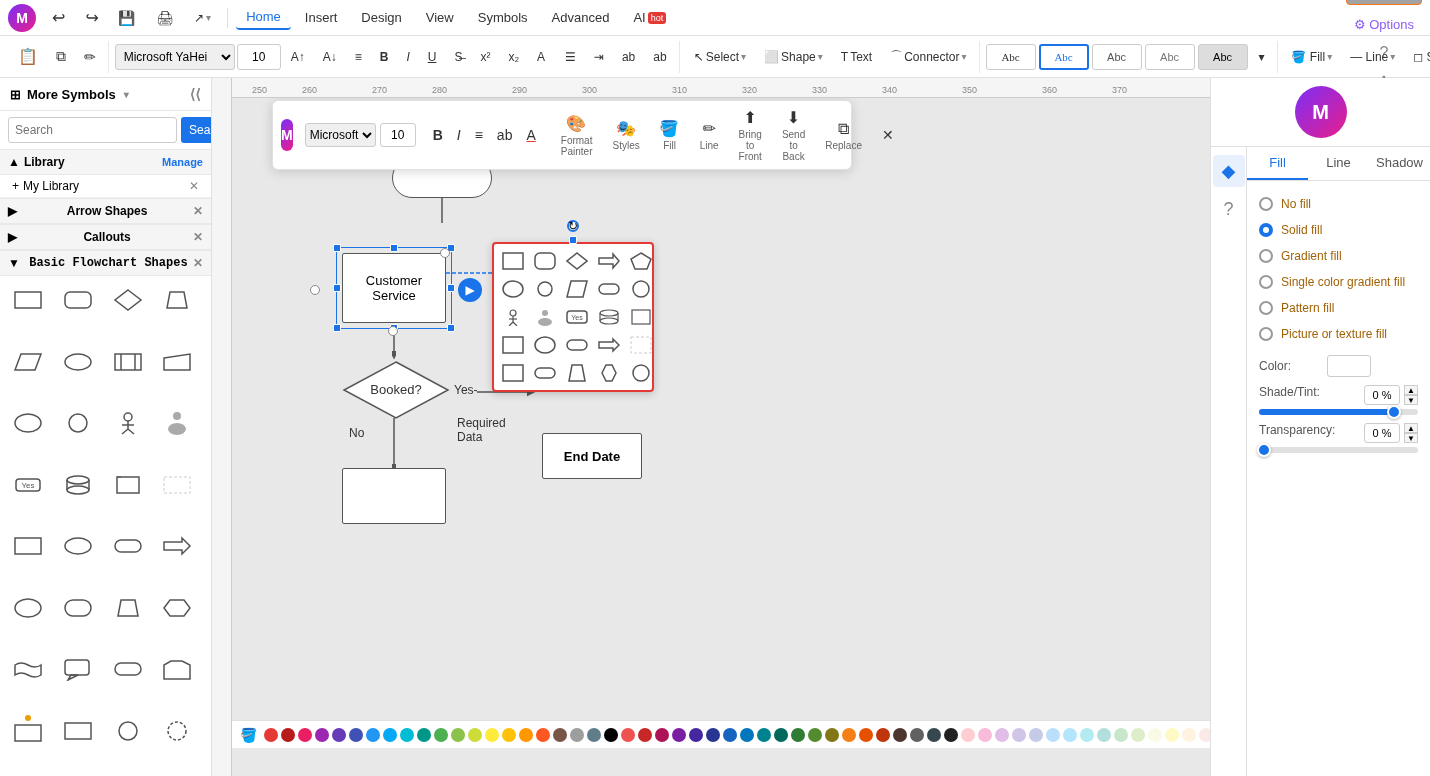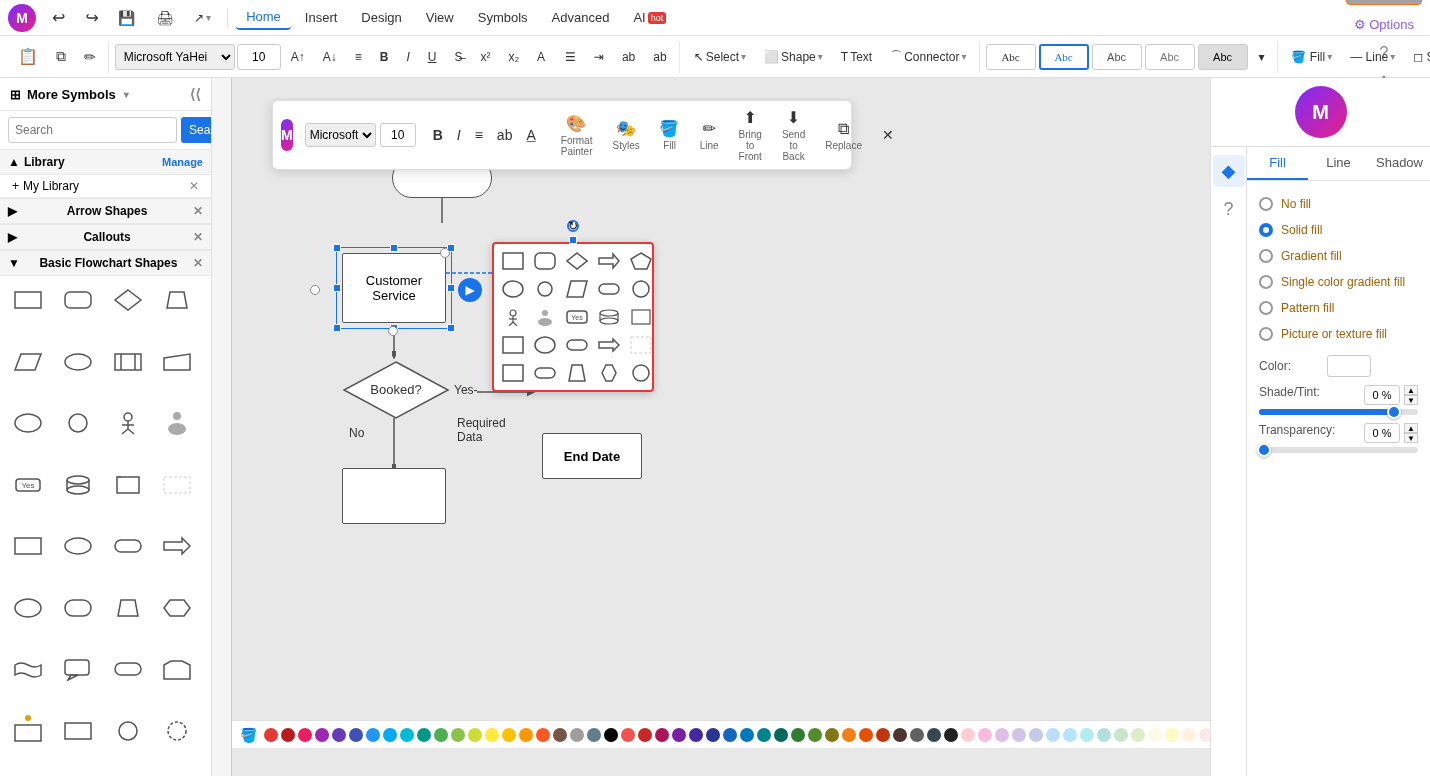--- a/index.html
+++ b/index.html
@@ -286,21 +286,21 @@
       <span style="margin-left:4px;">Arrow Shapes</span>
       <span style="color:#888;">✕</span>
     </div>
     <div class="lib-section">
       <span>▶</span>
       <span style="margin-left:4px;">Callouts</span>
       <span style="color:#888;">✕</span>
     </div>
     <div class="lib-section">
       <span>▼</span>
-      <span style="margin-left:4px;">Basic Flowchart Shapes</span>
+      <span style="margin-left:4px;font-family:Liberation Mono, monospace;">Basic Flowchart Shapes</span>
       <span style="color:#888;">✕</span>
     </div>
 
     <div class="shapes-grid">
 
       <div class="shape-cell">
           <svg viewBox="0 0 30 24">
             <rect x="2" y="4" width="26" height="16" fill="none" stroke="#555" stroke-width="1.5"></rect>
           </svg>
         </div>
@@ -478,20 +478,35 @@
       <div class="shape-cell">
           <svg viewBox="0 0 30 24">
             <circle cx="15" cy="12" r="9" fill="none" stroke="#555" stroke-width="1.5" stroke-dasharray="3,2"></circle>
           </svg>
         </div>
     </div>
   </div>
 
   <div class="canvas-area">
 
+    <div class="ruler-h">
+      <div class="ruler-mark" style="left:20px;">250</div>
+      <div class="ruler-mark" style="left:70px;">260</div>
+      <div class="ruler-mark" style="left:140px;">270</div>
+      <div class="ruler-mark" style="left:200px;">280</div>
+      <div class="ruler-mark" style="left:280px;">290</div>
+      <div class="ruler-mark" style="left:350px;">300</div>
+      <div class="ruler-mark" style="left:440px;">310</div>
+      <div class="ruler-mark" style="left:510px;">320</div>
+      <div class="ruler-mark" style="left:580px;">330</div>
+      <div class="ruler-mark" style="left:650px;">340</div>
+      <div class="ruler-mark" style="left:730px;">350</div>
+      <div class="ruler-mark" style="left:810px;">360</div>
+      <div class="ruler-mark" style="left:880px;">370</div>
+    </div>
 
     <div class="ruler-v"></div>
 
     <div class="canvas-content">
 
       <div class="floating-toolbar" style="top:2px; left:40px; width:580px;">
 
         <div style="width:32px;height:32px;background:linear-gradient(135deg,#7b2ff7,#e91e8c);border-radius:6px;display:flex;align-items:center;justify-content:center;">
           <span style="color:#fff;font-weight:bold;font-size:14px;">M</span>
         </div>

